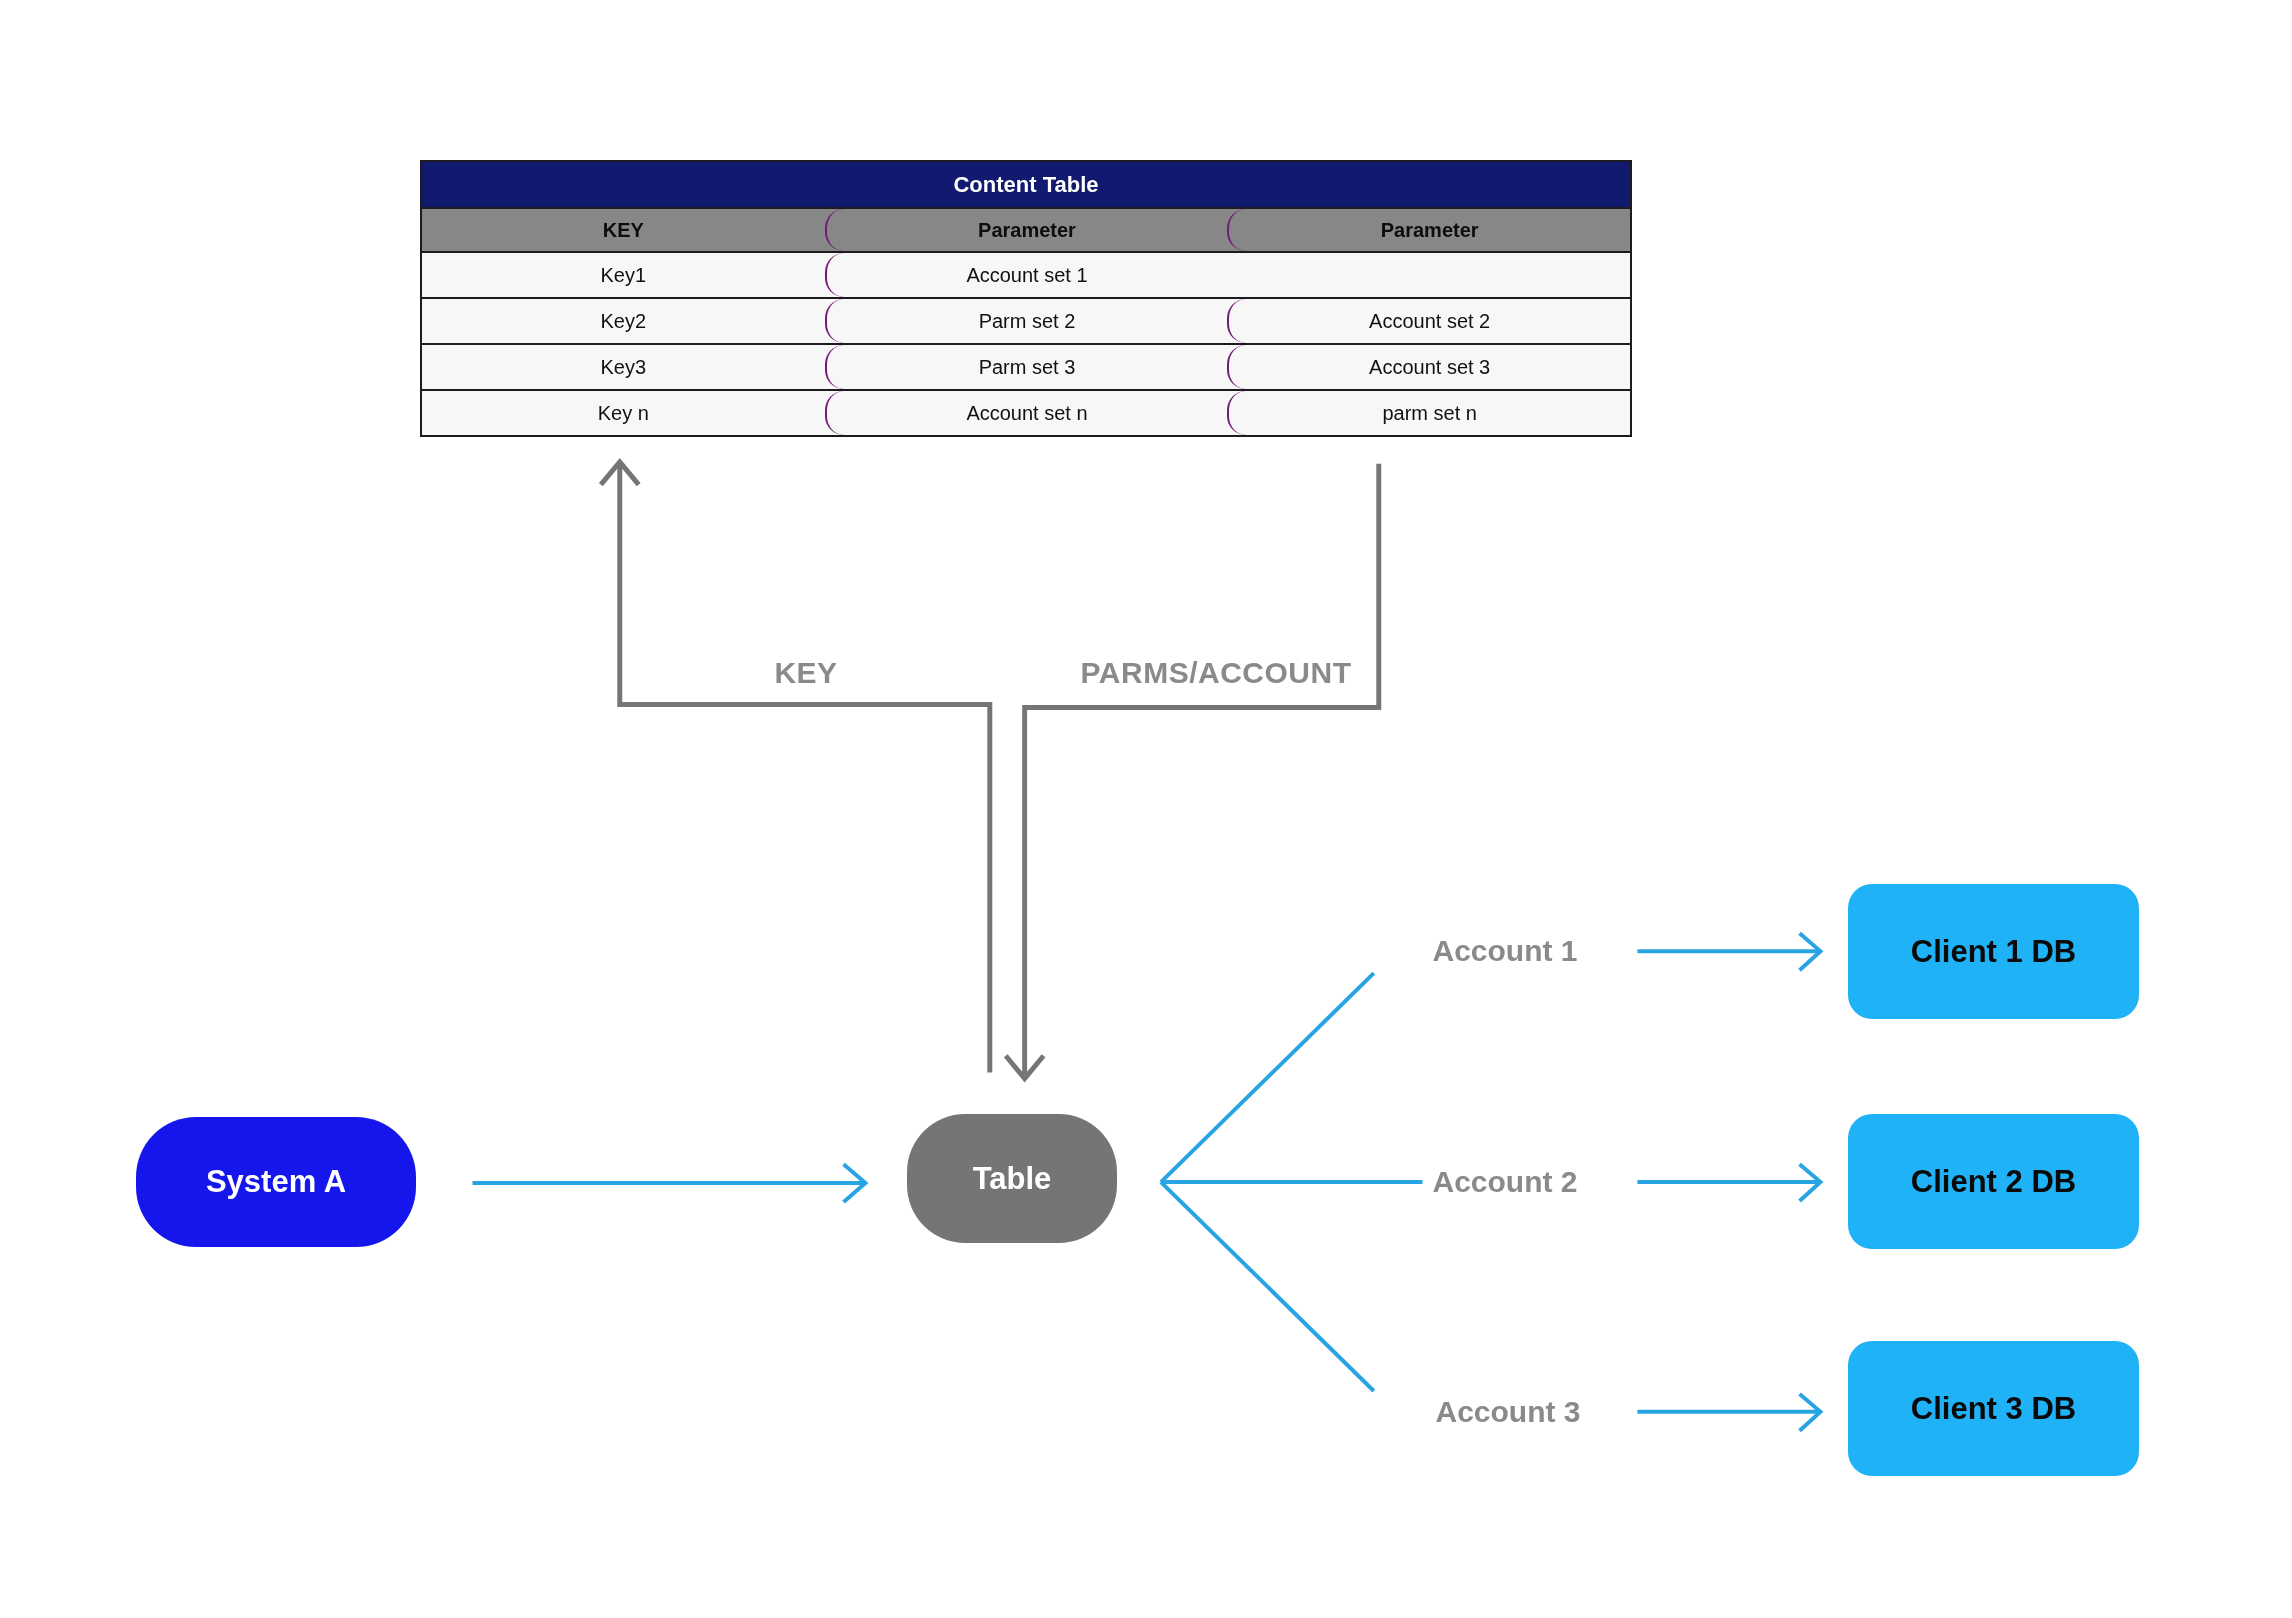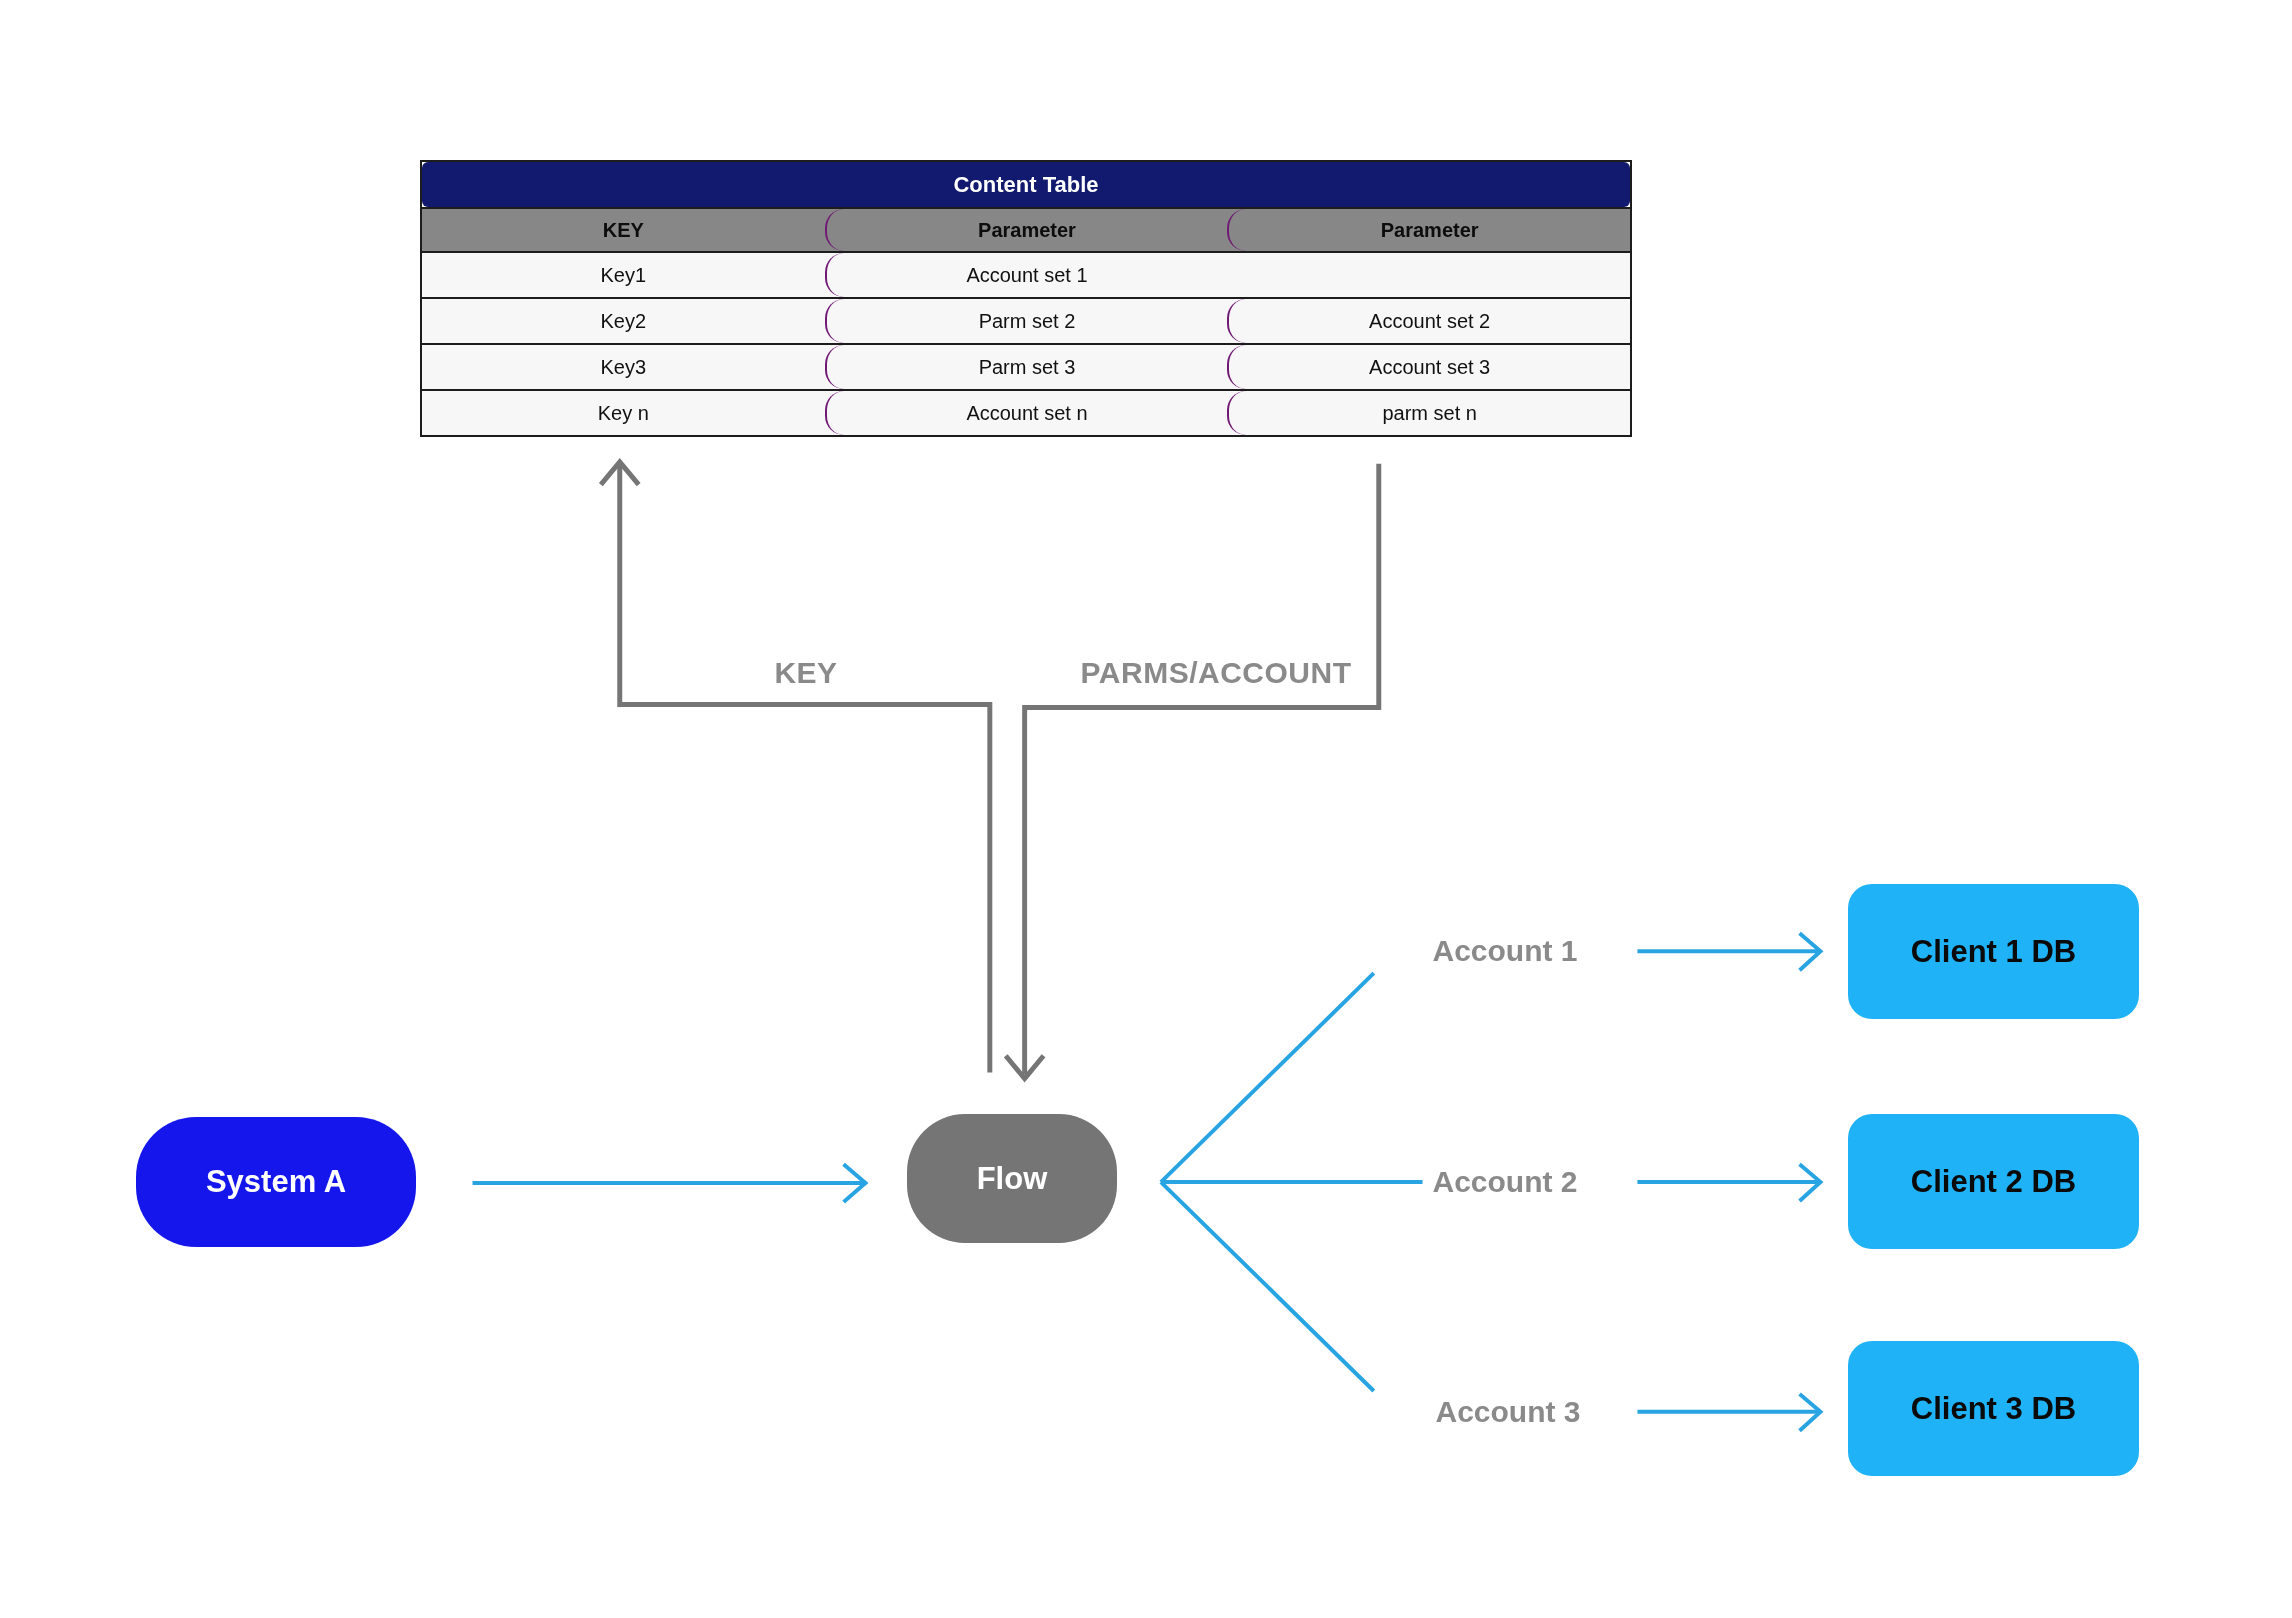--- a/index.html
+++ b/index.html
@@ -11,21 +11,21 @@
     overflow:hidden;
   }
   
   .ctable{
     position:absolute;left:420px;top:160px;width:1212px;
     border:2px solid #1c1c1c;box-sizing:border-box;
   }
   .ctable-title{
     height:45px;background:#111A6E;color:#ffffff;
     display:flex;align-items:center;justify-content:center;
-    font-size:22px;font-weight:bold;border-radius:6px;
+    font-size:22px;font-weight:bold;
   }
   .ctable-head,.ctable-row{
     display:grid;grid-template-columns:1fr 1fr 1fr;
     border-top:2px solid #1c1c1c;
   }
   .ctable-head{height:42px;background:#878787;}
   .ctable-head .cell{font-weight:bold;color:#0d0d0d;font-size:20px;}
   .ctable-row{height:44px;background:#F7F7F7;}
   .ctable-row .cell{color:#111;font-size:20px;}
   .cell{
@@ -122,21 +122,21 @@
     <path class="bline" d="M1809 1170 L1830 1188 L1809 1207"></path>
 
     <path class="bline" d="M1646 1419 L1828 1419"></path>
     <path class="bline" d="M1809 1401 L1830 1419 L1809 1438"></path>
   </svg>
 
   <div class="conn-label" style="left:806px;top:673px;">KEY</div>
   <div class="conn-label" style="left:1216px;top:673px;">PARMS/ACCOUNT</div>
 
   <div class="node node-systema">System A</div>
-  <div class="node node-flow">Flow</div>
+  <div class="node node-flow">Table</div>
 
   <div class="acct-label" style="left:1505px;top:951px;">Account 1</div>
   <div class="acct-label" style="left:1505px;top:1182px;">Account 2</div>
   <div class="acct-label" style="left:1508px;top:1412px;">Account 3</div>
 
   <div class="node node-client client1">Client 1 DB</div>
   <div class="node node-client client2">Client 2 DB</div>
   <div class="node node-client client3">Client 3 DB</div>
 
 </div>

